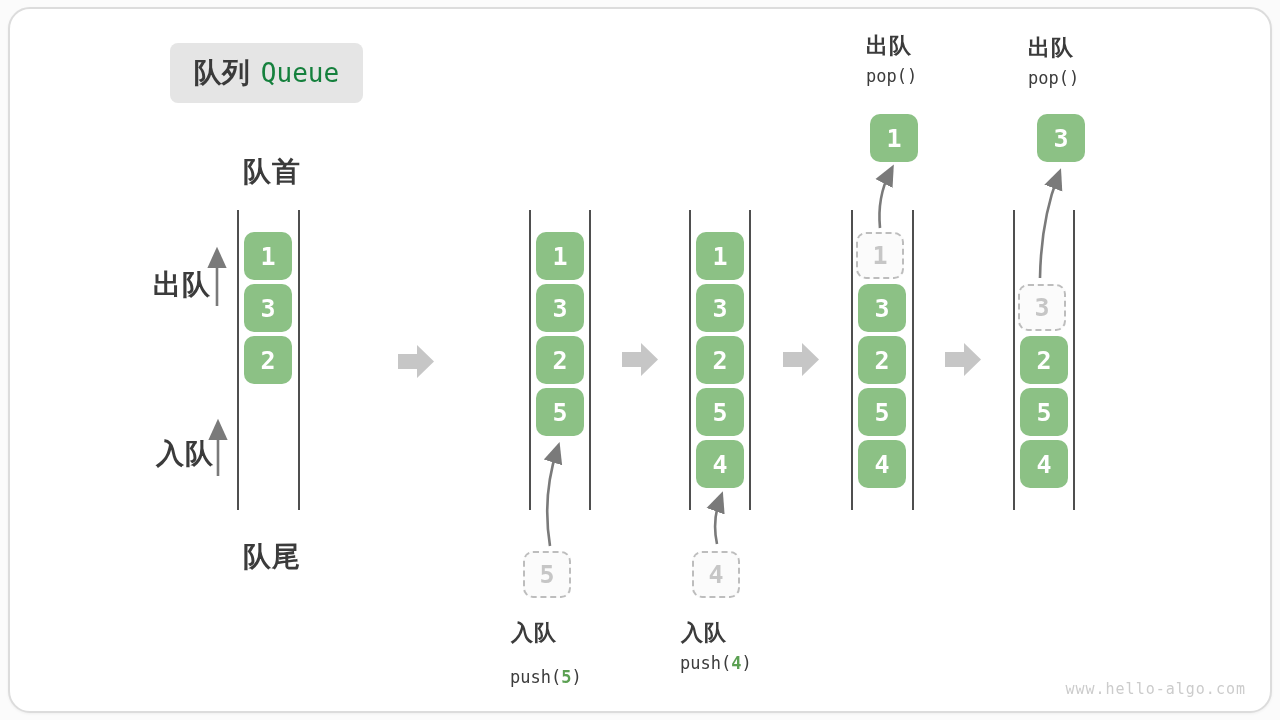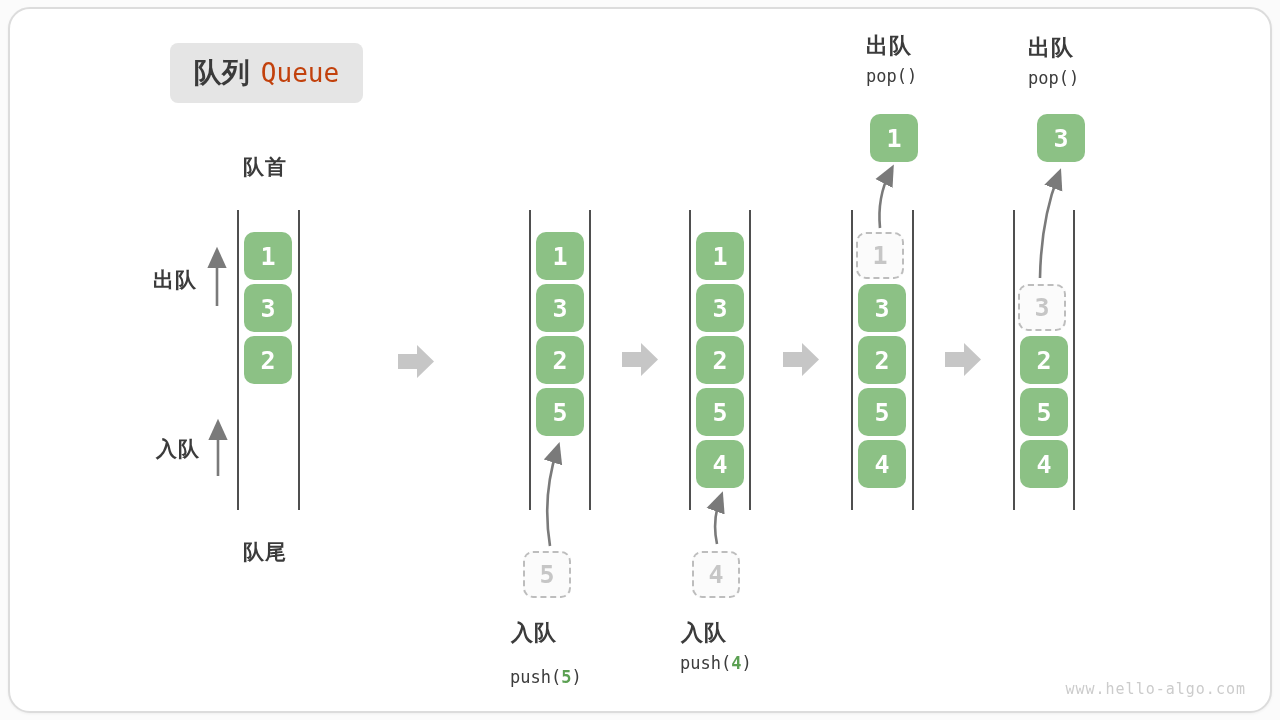--- a/index.html
+++ b/index.html
@@ -4,23 +4,23 @@
 <style>
   html,body{margin:0;padding:0;background:#f4f4f4;}
   .canvas{position:relative;width:1280px;height:720px;background:#fbfbfb;
           font-family:"Liberation Sans",sans-serif;overflow:hidden;}
   .card{position:absolute;left:8px;top:7px;width:1260px;height:702px;background:#ffffff;
         border:2px solid #dcdcdc;border-radius:22px;box-shadow:0 1px 3px rgba(0,0,0,.05);}
   
   .title-box{position:absolute;left:170px;top:43px;width:193px;height:60px;background:#e5e5e5;
              border-radius:8px;display:flex;align-items:center;justify-content:center;gap:11px;}
   .title-zh{font-size:28px;font-weight:bold;color:#3a3a3a;}
-  .title-en{font-family:"DejaVu Sans Mono",monospace;font-size:26px;color:#c2410c;}
+  .title-en{font-family:"DejaVu Sans Mono",monospace;font-size:26px;color:#15803d;}
   
-  .cn{position:absolute;font-size:21px;font-weight:bold;color:#3b3b3b;letter-spacing:1px;white-space:nowrap;}
+  .cn{position:absolute;font-size:28px;font-weight:bold;color:#3b3b3b;letter-spacing:1px;white-space:nowrap;}
   .code{font-family:"DejaVu Sans Mono",monospace;font-size:17px;color:#3c3c3c;white-space:nowrap;}
   .pop-zh,.op-zh{position:absolute;font-size:22px;font-weight:bold;color:#3b3b3b;letter-spacing:1px;}
   .pop-code,.op-code{position:absolute;}
   .op-code .arg{color:#5ba052;font-weight:bold;}
   
   .vline{position:absolute;top:210px;width:1.5px;height:300px;background:#4f4f4f;}
   
   .qbox{position:absolute;width:48px;height:48px;border-radius:10px;background:#8cc185;color:#ffffff;
         display:flex;align-items:center;justify-content:center;
         font-family:"DejaVu Sans Mono",monospace;font-size:25px;font-weight:bold;}

